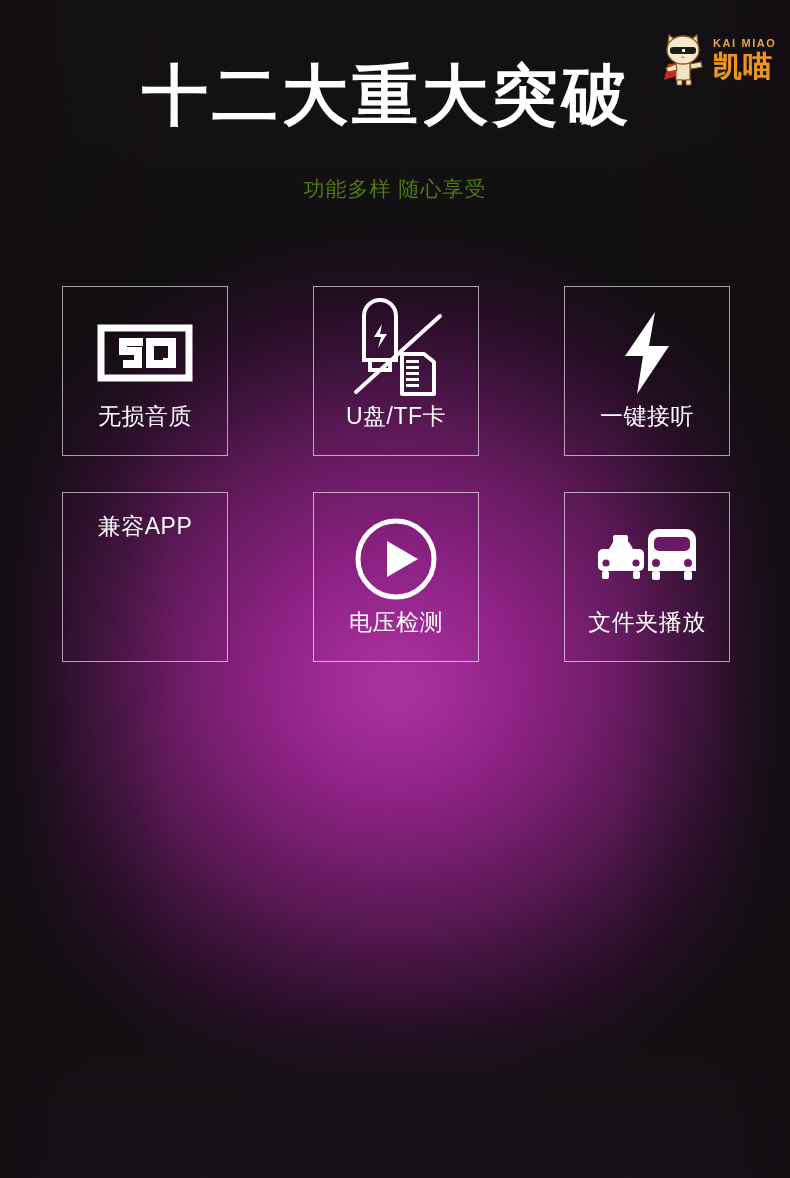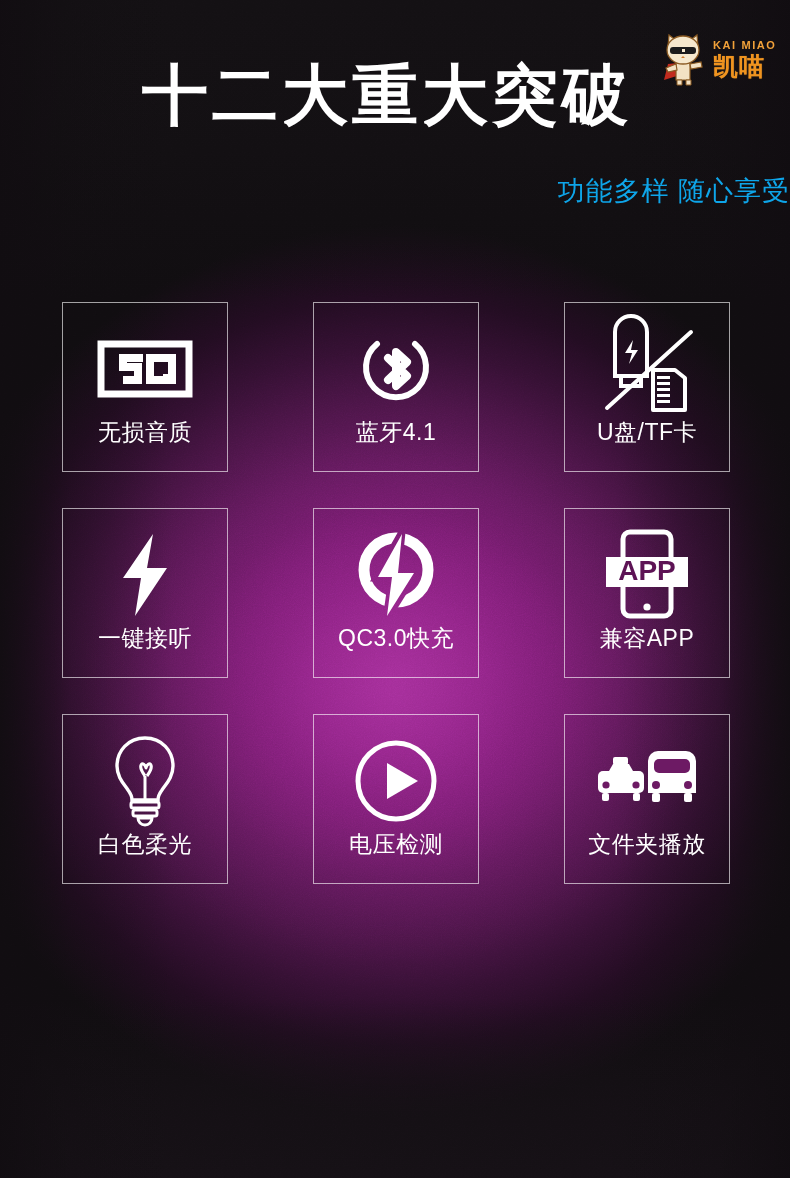--- a/index.html
+++ b/index.html
@@ -95,21 +95,21 @@
   }
   .logo-latin {
     color: #f2a23a;
     font-size: 11px;
     letter-spacing: 1.6px;
     font-weight: bold;
     white-space: nowrap;
   }
   .logo-cn {
     color: #f0941f;
-    font-size: 25px;
+    font-size: 29px;
     font-weight: bold;
     letter-spacing: 1px;
     margin-top: 3px;
     white-space: nowrap;
     text-shadow: 0 0 1px rgba(255,170,60,0.6);
   }
 
   
   .title {
     position: absolute;
@@ -120,33 +120,33 @@
     font-size: 66px;
     font-weight: bold;
     letter-spacing: 4px;
     line-height: 1;
     white-space: nowrap;
   }
   .subtitle {
     position: absolute;
     left: 0; right: 0;
     top: 178px;
-    text-align: right;
-    color: #0ea5e9;
-    font-size: 27px;
+    text-align: center;
+    color: #4d7c0f;
+    font-size: 21px;
     letter-spacing: 1px;
     line-height: 1;
     white-space: nowrap;
   }
 
   
   .grid {
     position: absolute;
     left: 62px;
-    top: 302px;
+    top: 286px;
     width: 685px;
     display: grid;
     grid-template-columns: repeat(3, 166px);
     grid-template-rows: repeat(4, 170px);
     column-gap: 85px;
     row-gap: 36px;
   }
   .cell {
     position: relative;
     border: 1px solid rgba(255,255,255,0.62);
@@ -235,29 +235,20 @@
 
           <path d="M46 18 H26 v9 h15 v13 H26" fill="none" stroke="#fff" stroke-width="8" stroke-linecap="butt"></path>
 
           <rect x="53" y="18" width="22" height="22" fill="none" stroke="#fff" stroke-width="8"></rect>
           <rect x="66" y="34" width="11" height="8" fill="#fff"></rect>
         </svg>
       </div>
       <div class="cell-label">无损音质</div>
     </div>
 
-    <div class="cell">
-      <div class="cell-icon">
-        <svg width="82" height="82" viewBox="0 0 82 82">
-          <path d="M22 16 A30 30 0 1 0 60 16" fill="none" stroke="#fff" stroke-width="6" stroke-linecap="round"></path>
-          <path d="M33 30 L52 48 L41 58 V24 L52 34 L33 52" fill="none" stroke="#fff" stroke-width="8" stroke-linejoin="round" stroke-linecap="round"></path>
-        </svg>
-      </div>
-      <div class="cell-label">蓝牙4.1</div>
-    </div>
 
     <div class="cell">
       <div class="cell-icon">
         <svg width="104" height="94" viewBox="0 0 104 94">
 
           <path d="M20 10 a16 16 0 0 1 32 0 v44 h-32 z" fill="none" stroke="#fff" stroke-width="4"></path>
           <rect x="26" y="54" width="20" height="10" fill="none" stroke="#fff" stroke-width="4"></rect>
           <path d="M38 18 l-8 13 h7 l-3 11 l9 -14 h-7 z" fill="#fff"></path>
 
           <line x1="12" y1="86" x2="96" y2="10" stroke="#fff" stroke-width="4" stroke-linecap="round"></line>
@@ -277,63 +268,25 @@
 
     <div class="cell">
       <div class="cell-icon">
         <svg width="56" height="86" viewBox="0 0 56 86">
           <path d="M36 2 L6 46 H24 L18 84 L50 36 H30 Z" fill="#fff"></path>
         </svg>
       </div>
       <div class="cell-label">一键接听</div>
     </div>
 
-    <div class="cell">
-      <div class="cell-icon">
-        <svg width="88" height="94" viewBox="0 0 88 94">
-          <defs>
-            <mask id="qcmask">
-              <rect width="88" height="94" fill="#fff"></rect>
-              <path d="M50 4 L24 50 H40 L34 92 L64 44 H46 Z" fill="#000" stroke="#000" stroke-width="7"></path>
-            </mask>
-          </defs>
-          <g mask="url(#qcmask)">
-            <circle cx="44" cy="42" r="32" fill="none" stroke="#fff" stroke-width="11"></circle>
-          </g>
-          <path d="M50 6 L26 49 H40 L35 88 L62 45 H46 Z" fill="#fff"></path>
-        </svg>
-      </div>
-      <div class="cell-label">QC3.0快充</div>
-    </div>
-
-    <div class="cell">
-      <div class="cell-icon">
-        <svg width="82" height="94" viewBox="0 0 82 94">
-          <rect x="17" y="4" width="48" height="84" rx="7" fill="none" stroke="#fff" stroke-width="5"></rect>
-          <circle cx="41" cy="79" r="3.6" fill="#fff"></circle>
-          <rect x="0" y="29" width="82" height="30" fill="#fff"></rect>
-          <text x="41" y="52" font-family="Liberation Sans, sans-serif" font-size="28" font-weight="bold" fill="#5d1355" text-anchor="middle">APP</text>
-        </svg>
-      </div>
+
+    <div class="cell">
       <div class="cell-label">兼容APP</div>
     </div>
 
-    <div class="cell">
-      <div class="cell-icon">
-        <svg width="70" height="94" viewBox="0 0 70 94">
-          <path d="M35 4 C18 4 7 17 7 32 c0 11 7 18 11 24 c3 4 4 7 4 10 h26 c0-3 1-6 4-10 c4-6 11-13 11-24 C63 17 52 4 35 4 Z" fill="none" stroke="#fff" stroke-width="3.4"></path>
-          <path d="M35 66 V42" fill="none" stroke="#fff" stroke-width="3"></path>
-          <path d="M35 42 c-9-12 -1-16 1-8 c2-8 10-4 1 8" fill="none" stroke="#fff" stroke-width="3" stroke-linejoin="round"></path>
-          <rect x="21" y="68" width="28" height="6" rx="2" fill="none" stroke="#fff" stroke-width="3"></rect>
-          <rect x="23" y="76" width="24" height="6" rx="2" fill="none" stroke="#fff" stroke-width="3"></rect>
-          <path d="M28 84 h14 a6 6 0 0 1 -14 0 z" fill="none" stroke="#fff" stroke-width="3"></path>
-        </svg>
-      </div>
-      <div class="cell-label">白色柔光</div>
-    </div>
 
 
 
 
     <div class="cell">
       <div class="cell-icon">
         <svg width="88" height="88" viewBox="0 0 88 88">
           <circle cx="44" cy="44" r="38" fill="none" stroke="#fff" stroke-width="5"></circle>
           <path d="M35 26 L66 44 L35 62 Z" fill="#fff"></path>
         </svg>

